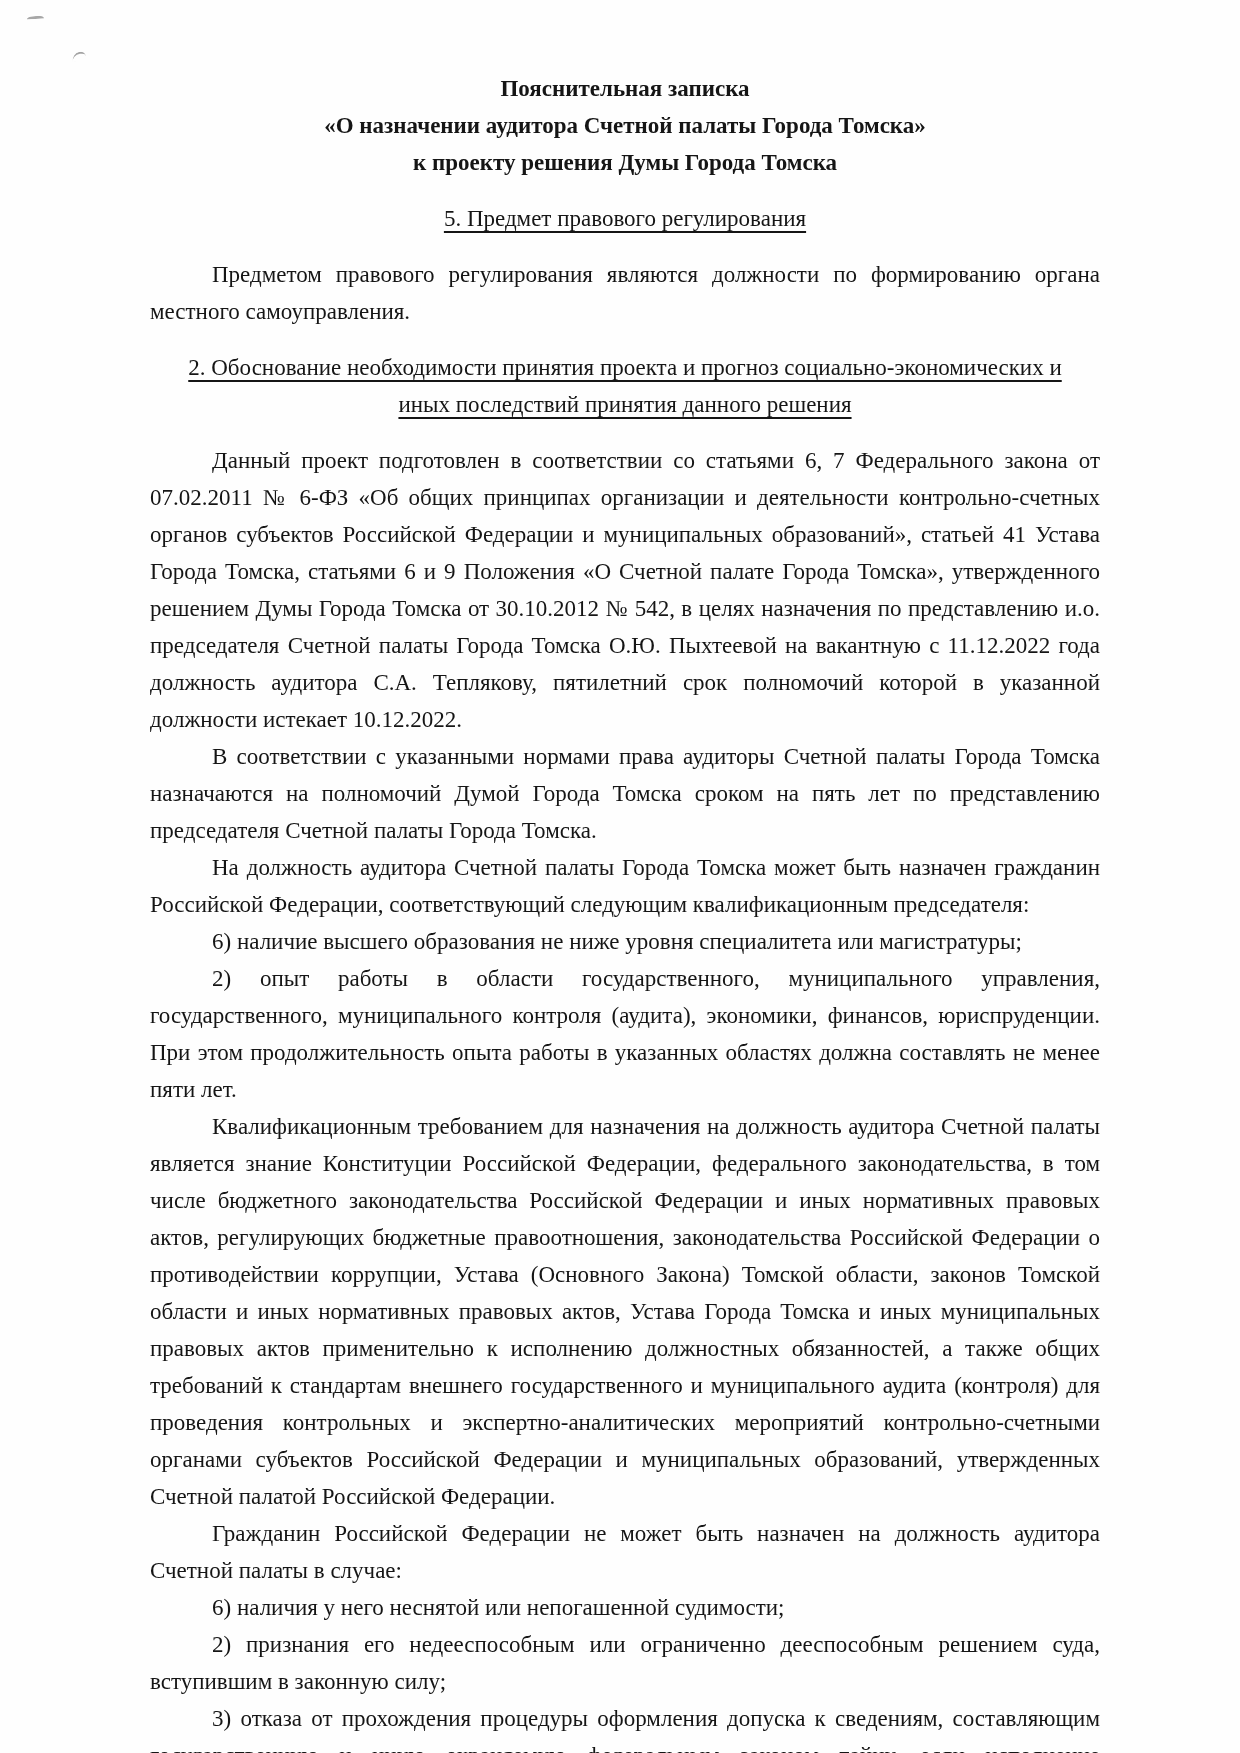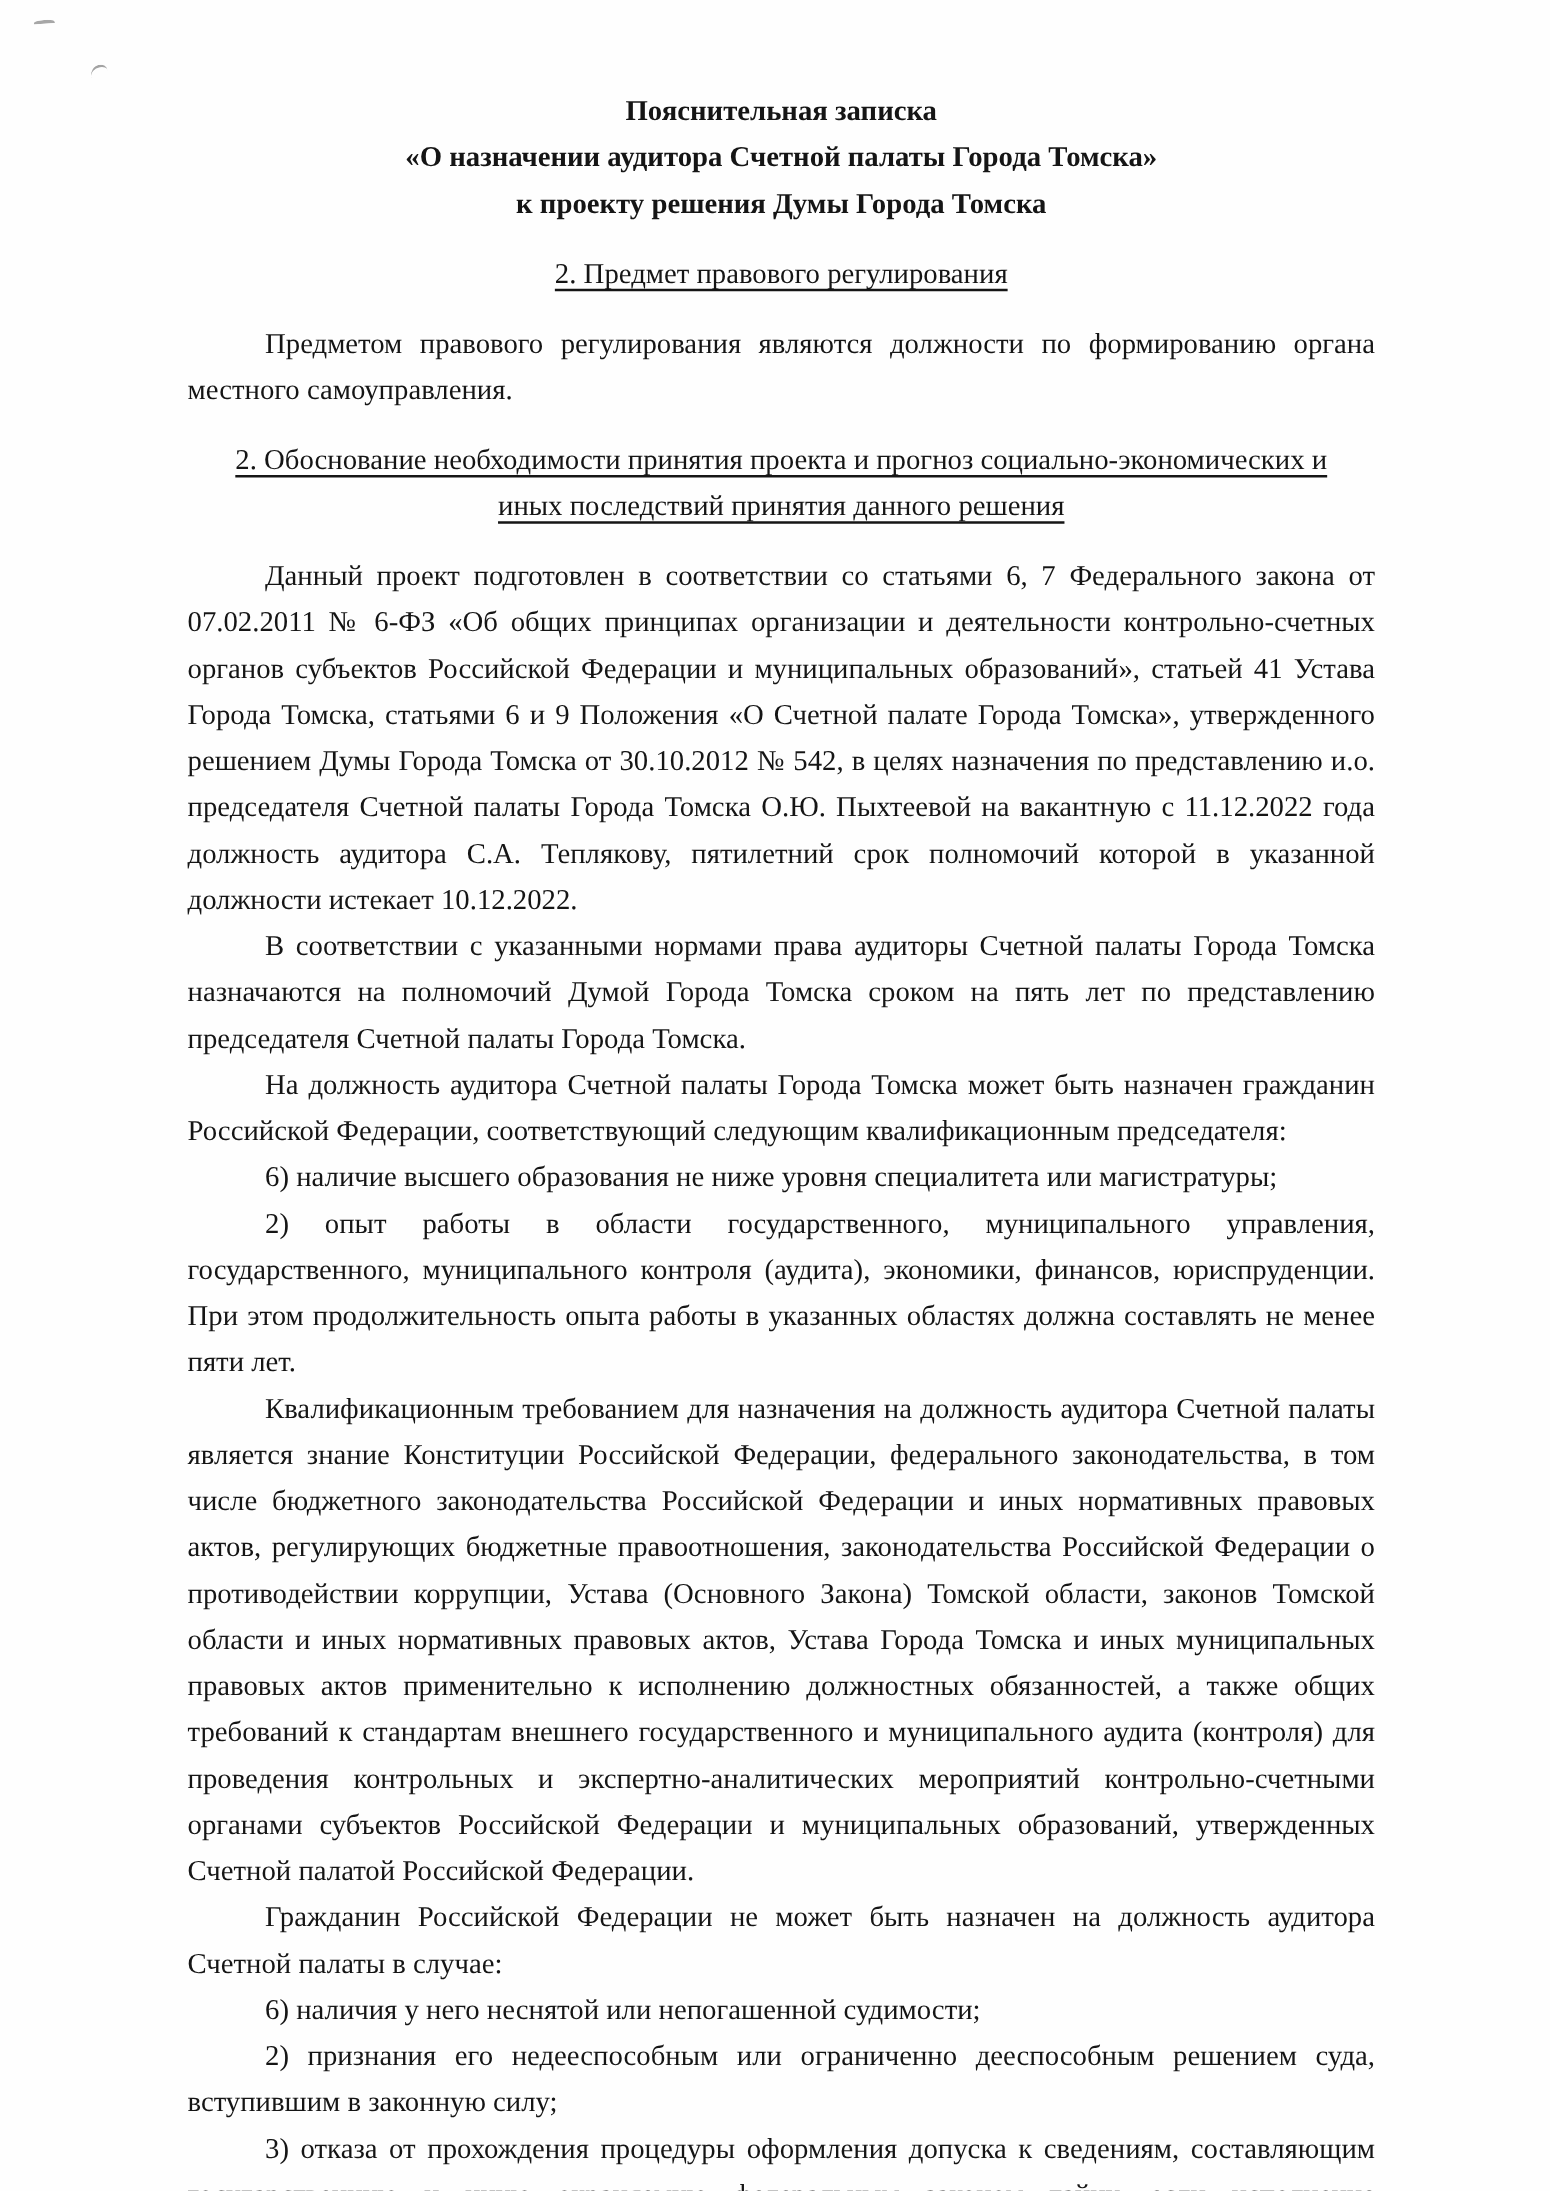--- a/index.html
+++ b/index.html
@@ -69,21 +69,21 @@
   <span class="artifact a1"></span>
   <span class="artifact a2"></span>
 
   <header class="doc-title">
     <span class="title-line">Пояснительная записка</span>
     <span class="title-line">«О назначении аудитора Счетной палаты Города Томска»</span>
     <span class="title-line">к проекту решения Думы Города Томска</span>
   </header>
 
   <section>
-    <h2 class="sec-heading"><span class="h-line">2. Предмет правового регулирования</span></h2>
+    <h2 class="sec-heading"><span class="h-line">5. Предмет правового регулирования</span></h2>
     <p class="para">Предметом правового регулирования являются должности по формированию органа местного самоуправления.</p>
   </section>
 
   <section>
     <h2 class="sec-heading two-line">
         <span class="h-line">2. Обоснование необходимости принятия проекта и прогноз социально-экономических и</span>
         <span class="h-line">иных последствий принятия данного решения</span>
       </h2>
 
     <p class="para">Данный проект подготовлен в соответствии со статьями 6, 7 Федерального закона от 07.02.2011 № 6-ФЗ «Об общих принципах организации и деятельности контрольно-счетных органов субъектов Российской Федерации и муниципальных образований», статьей 41 Устава Города Томска, статьями 6 и 9 Положения «О Счетной палате Города Томска», утвержденного решением Думы Города Томска от 30.10.2012 № 542, в целях назначения по представлению и.о. председателя Счетной палаты Города Томска О.Ю. Пыхтеевой на вакантную с 11.12.2022 года должность аудитора С.А. Теплякову, пятилетний срок полномочий которой в указанной должности истекает 10.12.2022.</p>

